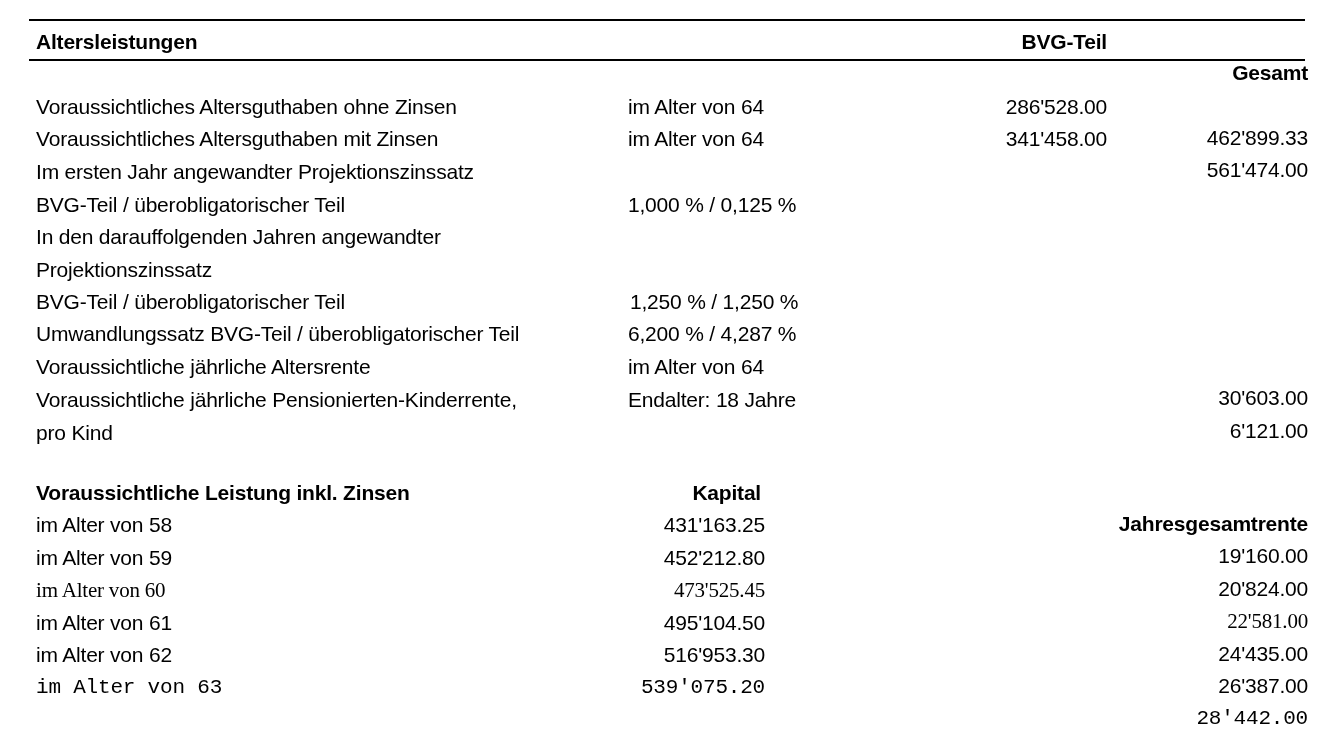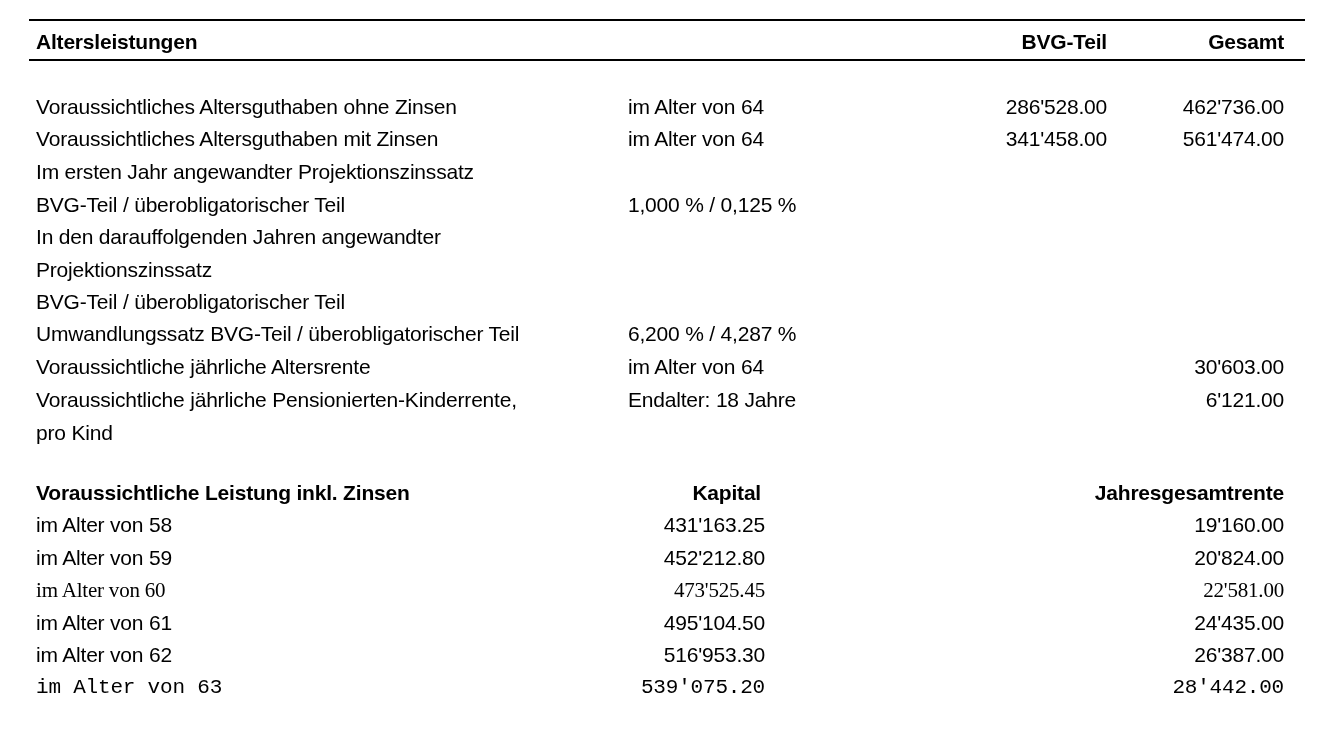--- a/index.html
+++ b/index.html
@@ -7,42 +7,42 @@
       width: 1338px; height: 730px; position: relative; overflow: hidden;
       font-family: "Liberation Sans", sans-serif; color: #000;
       font-size: 21px;
     }
     .rule { position: absolute; left: 29px; width: 1276px; height: 2px; background: #000; }
     .row { position: absolute; left: 0; width: 1338px; height: 32px; line-height: 32px; }
     .c { position: absolute; top: 0; white-space: nowrap; letter-spacing: -0.2px; }
     .lbl { left: 36px; }
     .mid { left: 628px; }
     .bvg { right: 231px; text-align: right; }
-    .ges { right: 54px; text-align: right; }
+    .ges { right: 30px; text-align: right; margin-top: 31px; }
     .kap { right: 573px; text-align: right; }
     .b { font-weight: bold; }
   </style>
 </head>
 <body>
 
 <div class="rule" style="top:19px;"></div>
 
 <div class="row" style="top:26px;">
   <span class="c lbl b">Altersleistungen</span>
   <span class="c bvg b">BVG-Teil</span>
   <span class="c ges b">Gesamt</span>
 </div>
 
 <div class="rule" style="top:59px;"></div>
 
 <div class="row" style="top:91px;">
   <span class="c lbl">Voraussichtliches Altersguthaben ohne Zinsen</span>
   <span class="c mid">im Alter von 64</span>
   <span class="c bvg">286'528.00</span>
-  <span class="c ges">462'736.00</span>
+  <span class="c ges">462'899.33</span>
 </div>
 <div class="row" style="top:123px;">
   <span class="c lbl">Voraussichtliches Altersguthaben mit Zinsen</span>
   <span class="c mid">im Alter von 64</span>
   <span class="c bvg">341'458.00</span>
   <span class="c ges">561'474.00</span>
 </div>
 <div class="row" style="top:156px;">
   <span class="c lbl">Im ersten Jahr angewandter Projektionszinssatz</span>
 </div>
@@ -51,20 +51,21 @@
   <span class="c mid">1,000 % / 0,125 %</span>
 </div>
 <div class="row" style="top:221px;">
   <span class="c lbl">In den darauffolgenden Jahren angewandter</span>
 </div>
 <div class="row" style="top:254px;">
   <span class="c lbl">Projektionszinssatz</span>
 </div>
 <div class="row" style="top:286px;">
   <span class="c lbl">BVG-Teil / überobligatorischer Teil</span>
+  <span class="c mid" style="left:630px;">1,250 % / 1,250 %</span>
 </div>
 <div class="row" style="top:318px;">
   <span class="c lbl">Umwandlungssatz BVG-Teil / überobligatorischer Teil</span>
   <span class="c mid">6,200 % / 4,287 %</span>
 </div>
 <div class="row" style="top:351px;">
   <span class="c lbl">Voraussichtliche jährliche Altersrente</span>
   <span class="c mid">im Alter von 64</span>
   <span class="c ges">30'603.00</span>
 </div>

